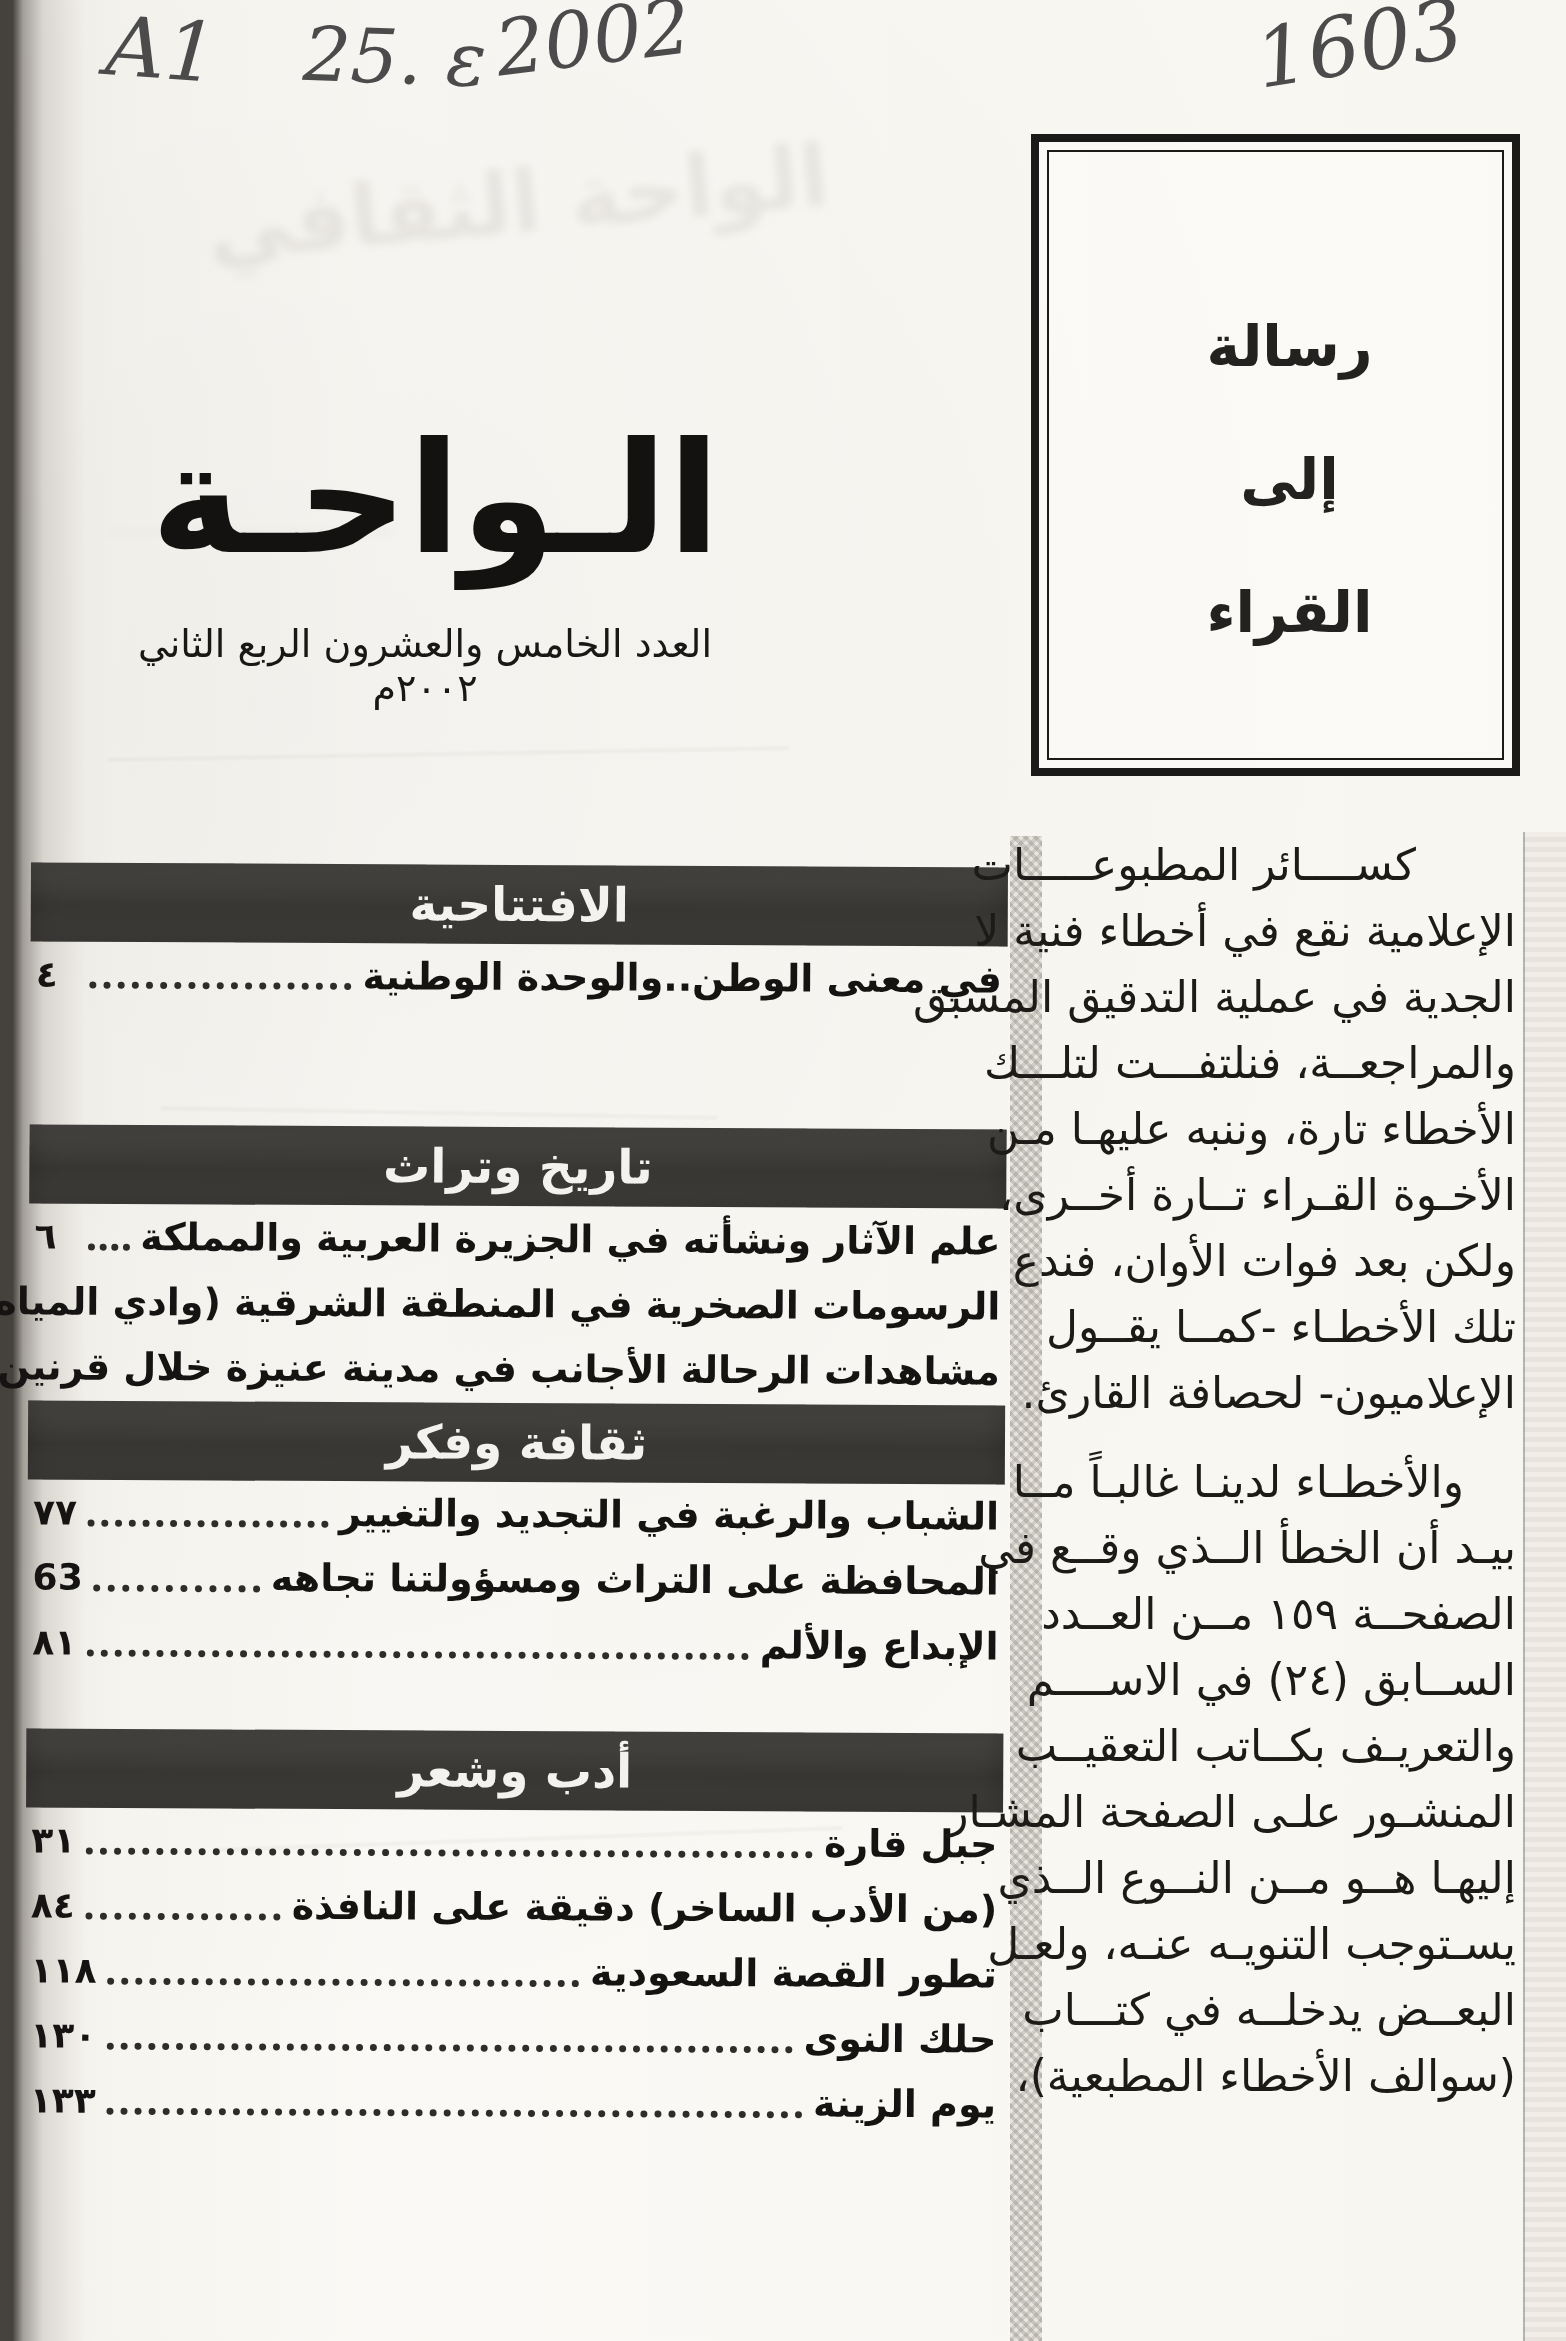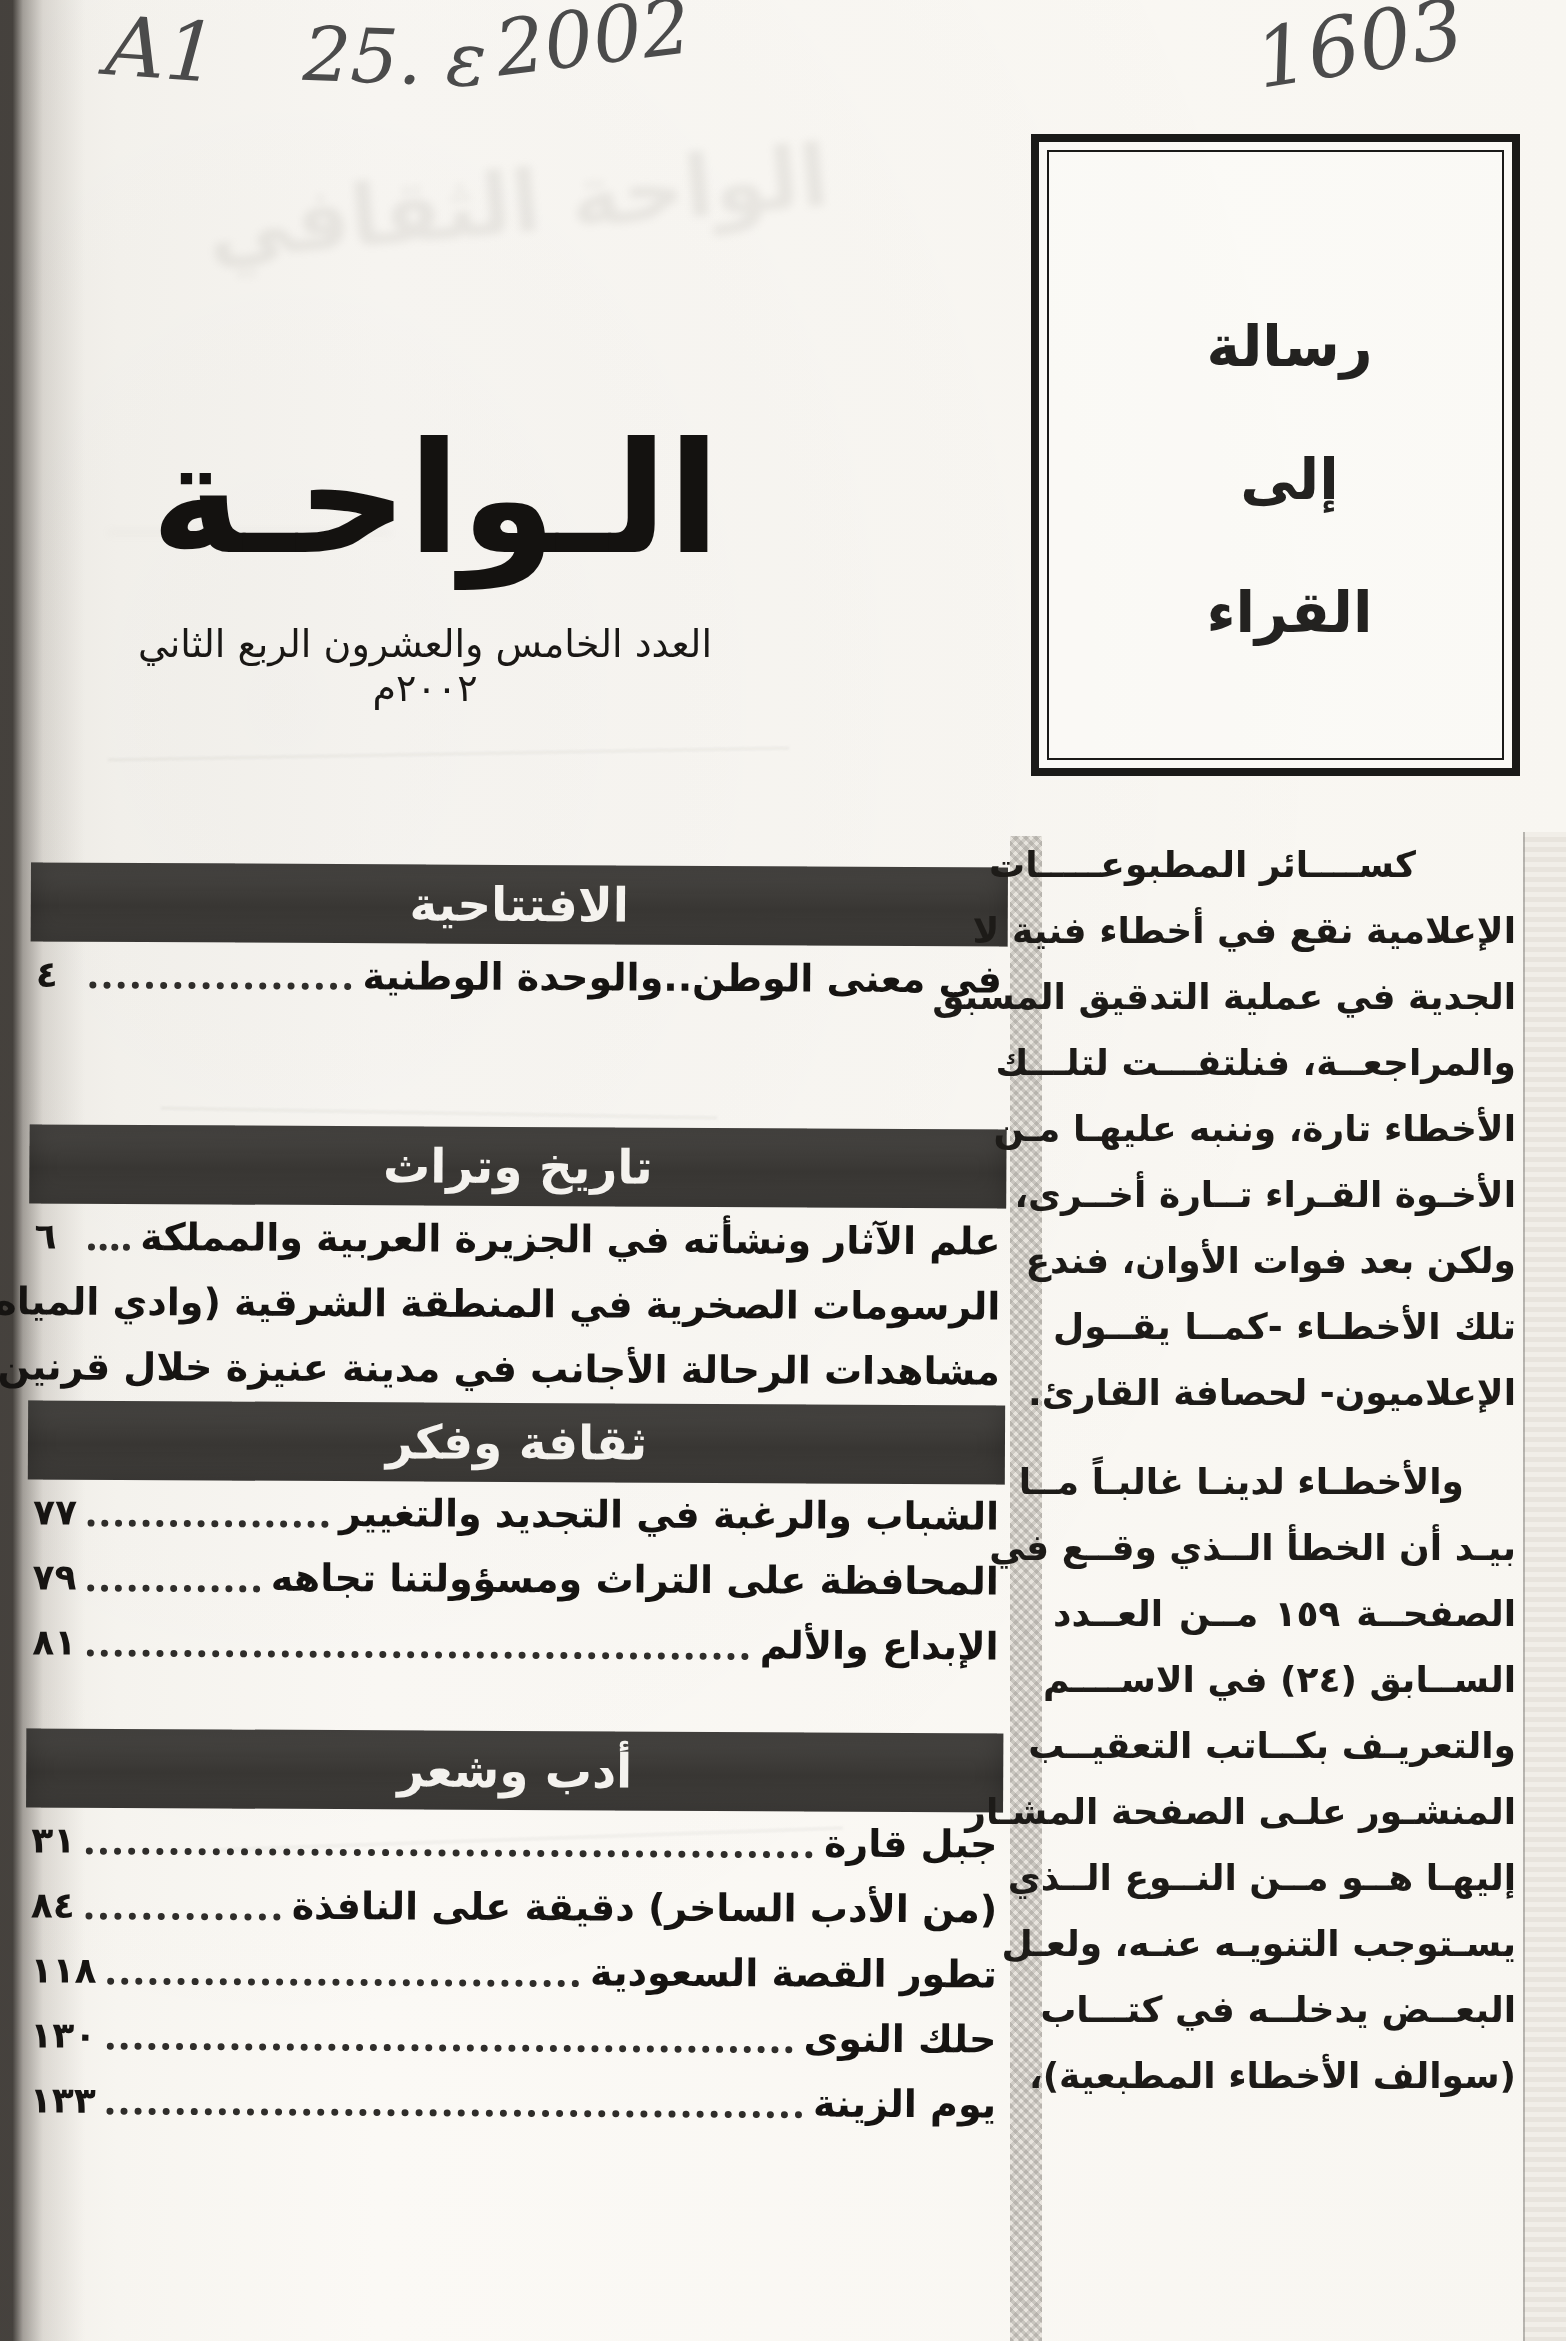--- a/index.html
+++ b/index.html
@@ -103,21 +103,21 @@
   .toc-section:nth-child(3) .toc-item:first-child{margin-top:45px;}
   .toc-section:nth-child(4){margin-top:54px;}
   .toc-section:nth-child(4) .toc-item:first-child{margin-top:40px;}
 
   
   .letter-col{
     position:absolute;left:1053px;top:832px;width:463px;direction:rtl;
     color:#1d1b18;
   }
   .letter-line{
-    display:block;font-size:36px;font-weight:bold;line-height:66px;height:66px;
+    display:block;font-size:44px;font-weight:normal;line-height:66px;height:66px;
     text-align:justify;text-align-last:justify;white-space:nowrap;overflow:visible;
   }
   .para .letter-line:last-child{text-align-last:right;}
   .para:nth-child(1) .letter-line:first-child{padding-right:100px;box-sizing:border-box;}
   .para:nth-child(2){margin-top:23px;}
   .para:nth-child(2) .letter-line:first-child{padding-right:52px;box-sizing:border-box;}
 </style>
 </head>
 <body>
 
@@ -182,21 +182,21 @@
           <span class="toc-bar-label">ثقافة وفكر</span>
         </div>
         <div class="toc-item">
           <span class="toc-title">الشباب والرغبة في التجديد والتغيير</span>
           <span class="toc-dots"></span>
           <span class="toc-page">٧٧</span>
         </div>
         <div class="toc-item">
           <span class="toc-title">المحافظة على التراث ومسؤولتنا تجاهه</span>
           <span class="toc-dots"></span>
-          <span class="toc-page">٧٩</span>
+          <span class="toc-page">63</span>
         </div>
         <div class="toc-item">
           <span class="toc-title">الإبداع والألم</span>
           <span class="toc-dots"></span>
           <span class="toc-page">٨١</span>
         </div>
       </div>
       <div class="toc-section">
         <div class="toc-bar">
           <span class="toc-bar-label">أدب وشعر</span>

